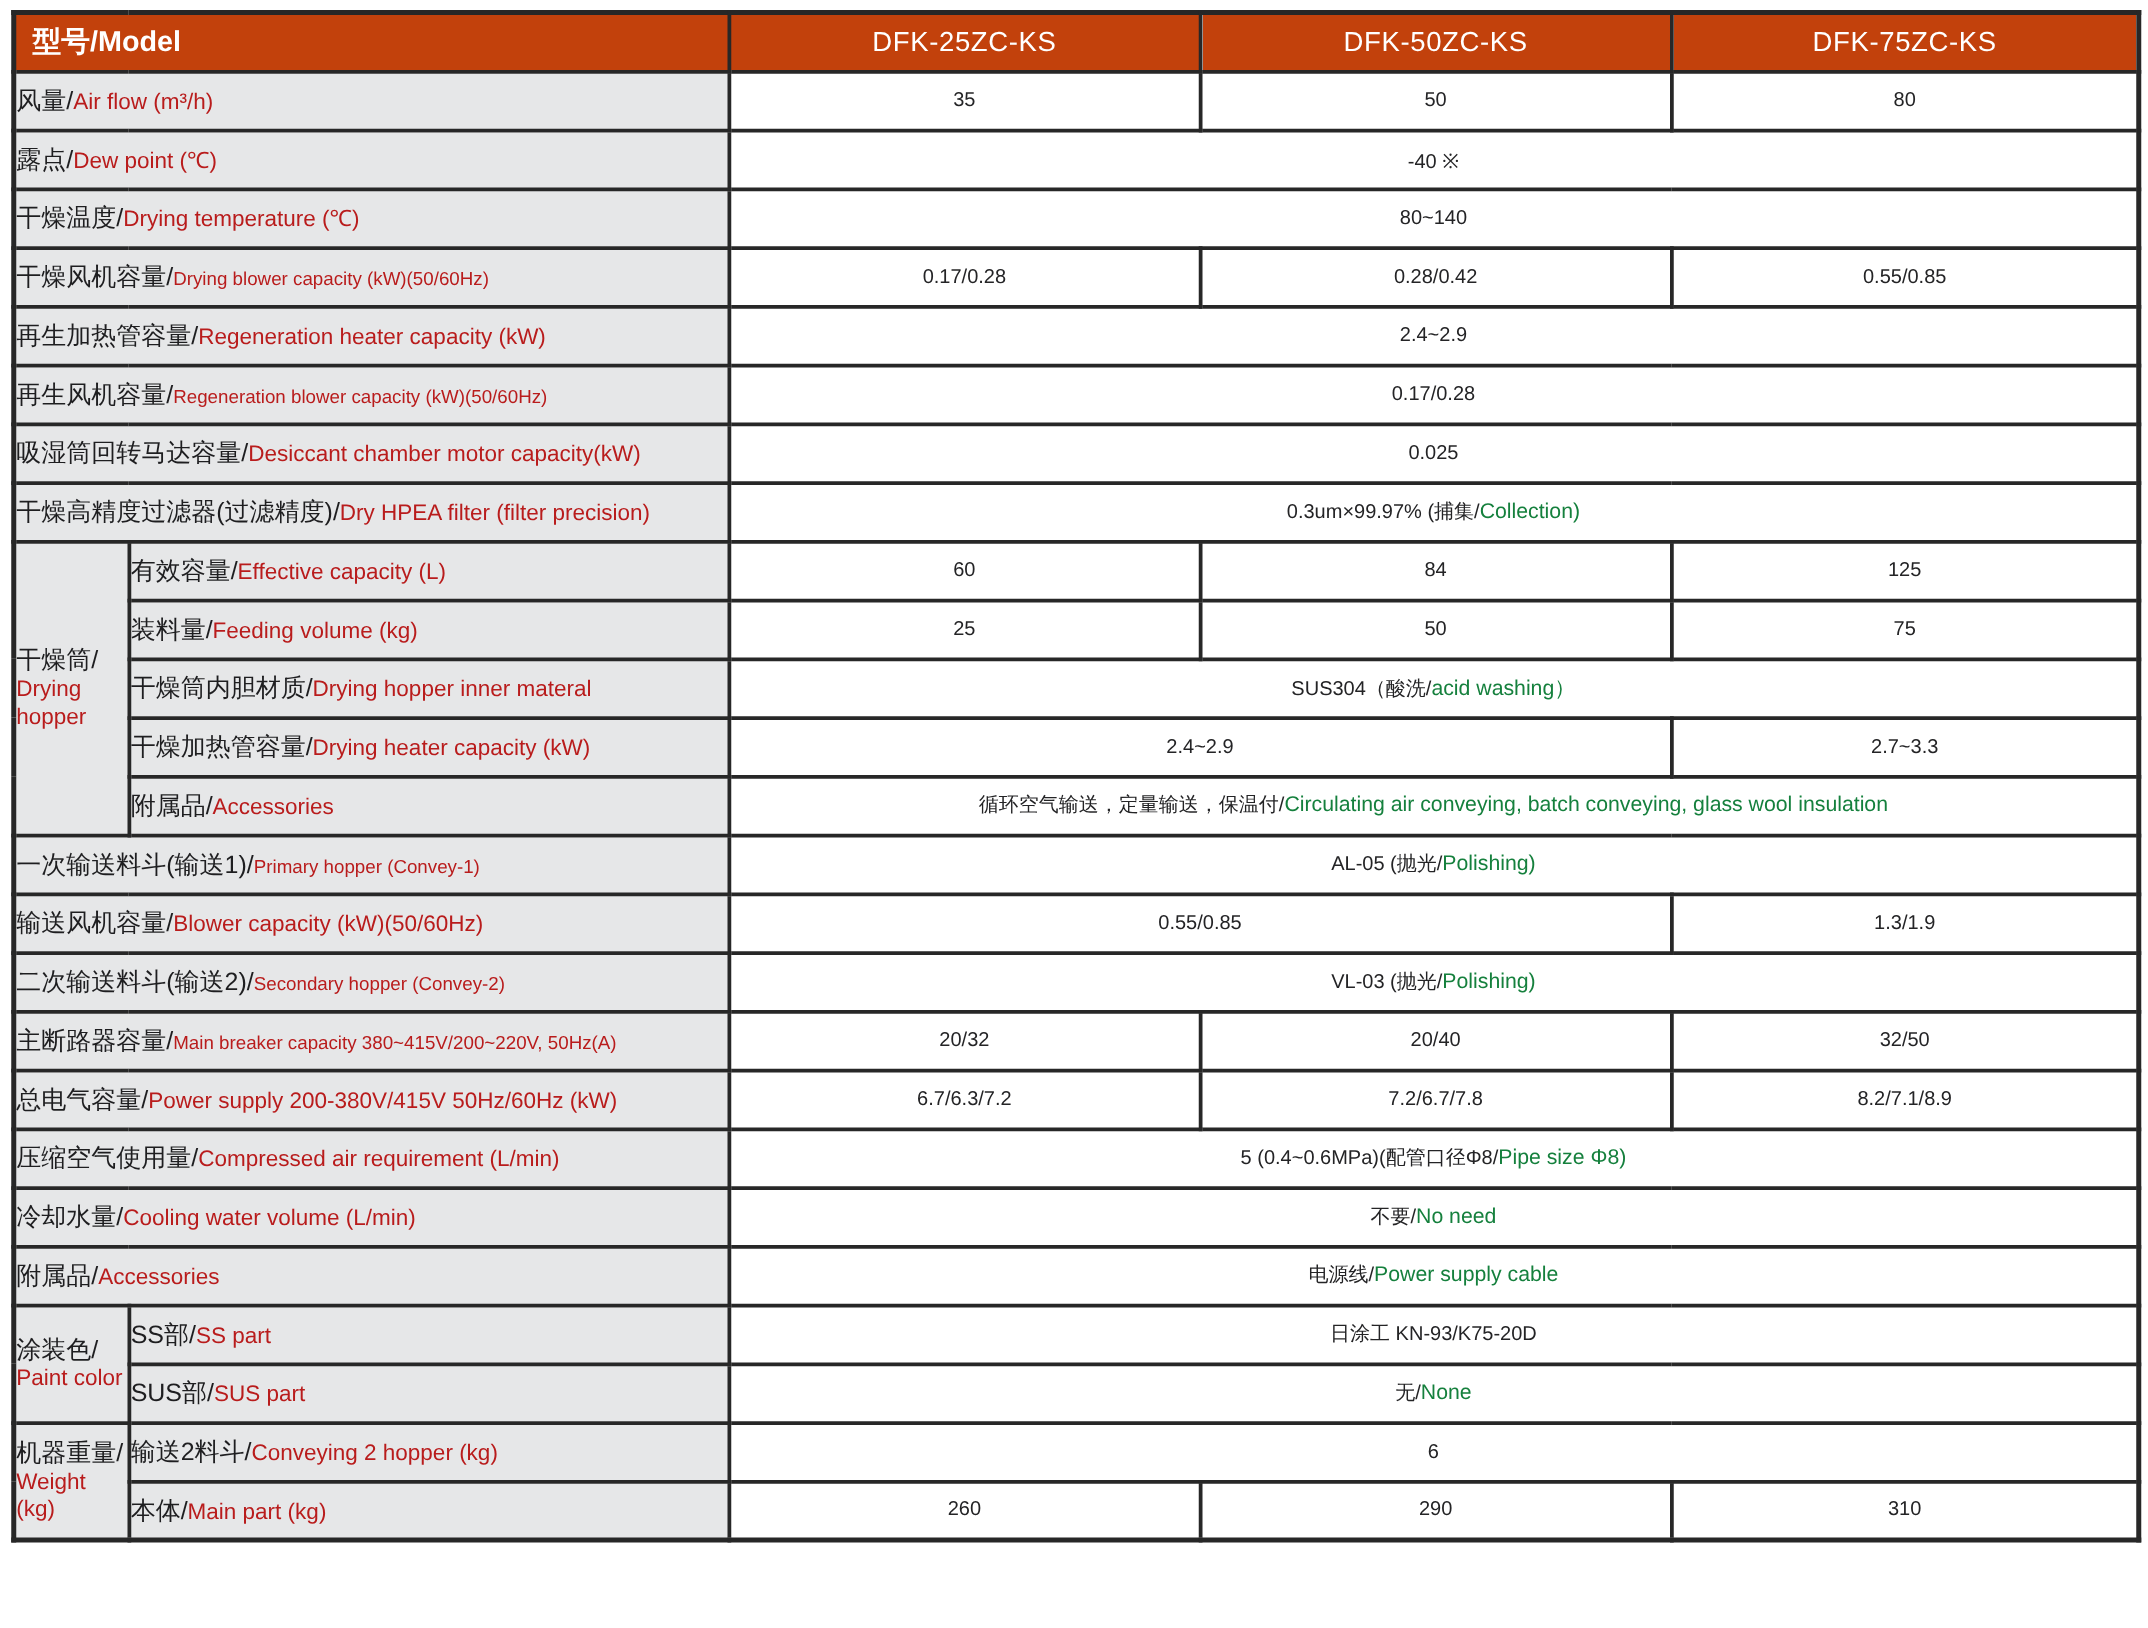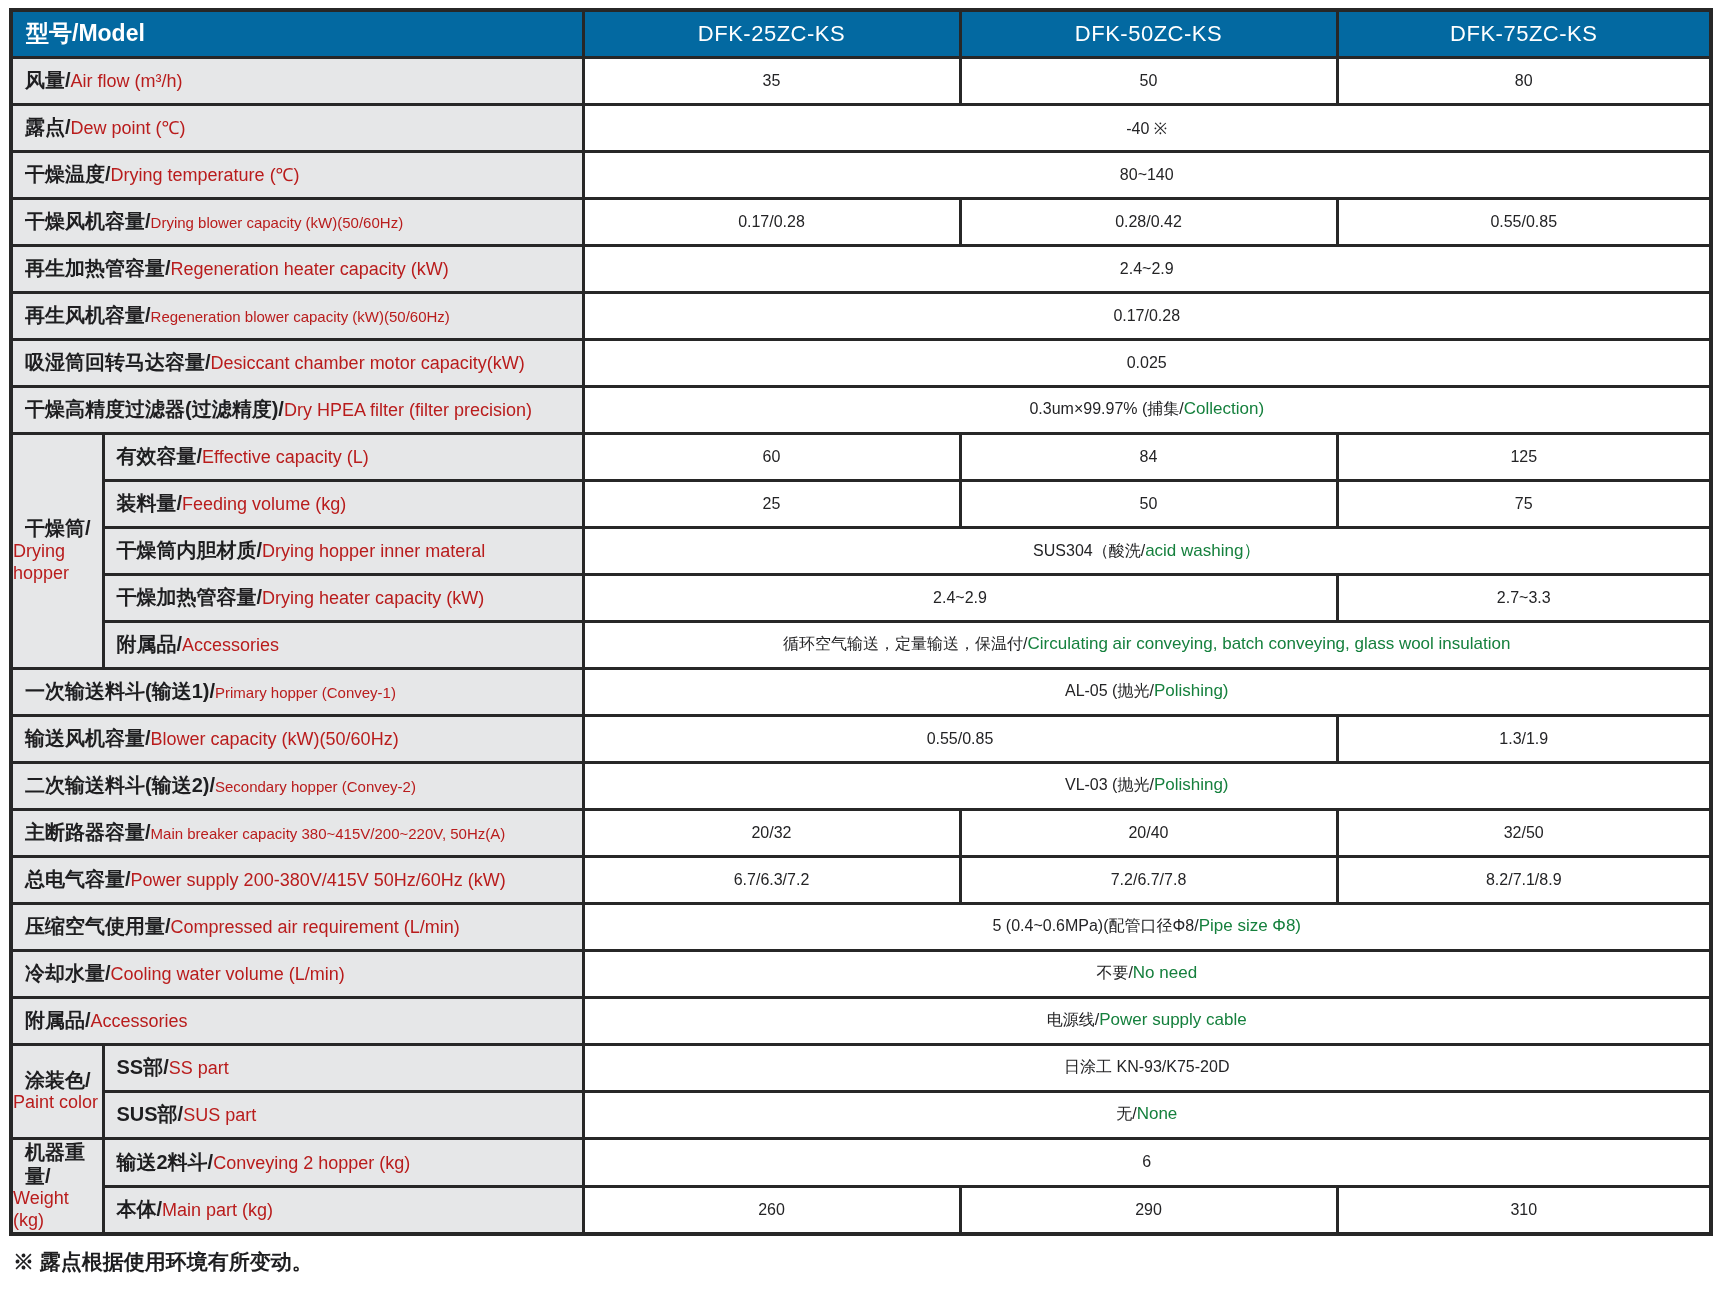--- a/index.html
+++ b/index.html
@@ -3,25 +3,25 @@
 <meta charset="utf-8">
 <style>
   html,body{margin:0;padding:0;background:#ffffff;}
   body{width:1718px;height:1302px;font-family:"Liberation Sans",sans-serif;-webkit-font-smoothing:antialiased;}
   .wrap{padding:8px 9px;}
   table.spec{border-collapse:collapse;table-layout:fixed;width:1700px;border:4px solid #272727;}
   table.spec tr{height:47px;}
   table.spec td{border:3px solid #272727;vertical-align:middle;padding:0;overflow:hidden;white-space:nowrap;}
   td.lab,td.sub,td.grp{background:#e6e7e8;padding:2px 13px;text-align:left;}
   td.val{background:#ffffff;text-align:center;}
-  tr.head td{background:#0369a1;}
+  tr.head td{background:#c2410c;}
   tr.head td.lab{padding:2px 13px;}
   .htxt{color:#ffffff;font-weight:700;font-size:23px;}
   .mdl{color:#ffffff;font-weight:500;font-size:22px;letter-spacing:.5px;}
-  .zh{font-weight:700;font-size:20px;color:#1e1e20;margin-left:12px;}
+  .zh{font-weight:400;font-size:20px;color:#1e1e20;}
   .en{font-size:18px;color:#b91c1c;}
   tr.sm .en{font-size:15px;}
   .val .d{font-size:16px;color:#242426;}
   .val .g{font-size:17px;color:#15803d;}
   td.grp{vertical-align:middle;}
   td.grp .zh,td.grp .en{display:block;line-height:1.22;white-space:normal;}
   td.grp .en{font-size:18px;}
   .foot{margin:12px 0 0 4px;}
   .foot .l1{font-size:21px;font-weight:700;color:#1e1e20;}
   .foot .l2{font-size:20px;color:#55565a;margin:4px 0 0 28px;}
@@ -196,15 +196,14 @@
   <tr>
     <td class="sub"><span class="zh">本体/</span><span class="en">Main part (kg)</span></td>
     <td class="val"><span class="d">260</span></td>
     <td class="val"><span class="d">290</span></td>
     <td class="val"><span class="d">310</span></td>
   </tr>
 </tbody>
     </table>
 
 <div class="foot">
-  <div class="l1">※ 露点根据使用环境有所变动。</div>
 </div>
 </div>
 
 </body></html>

